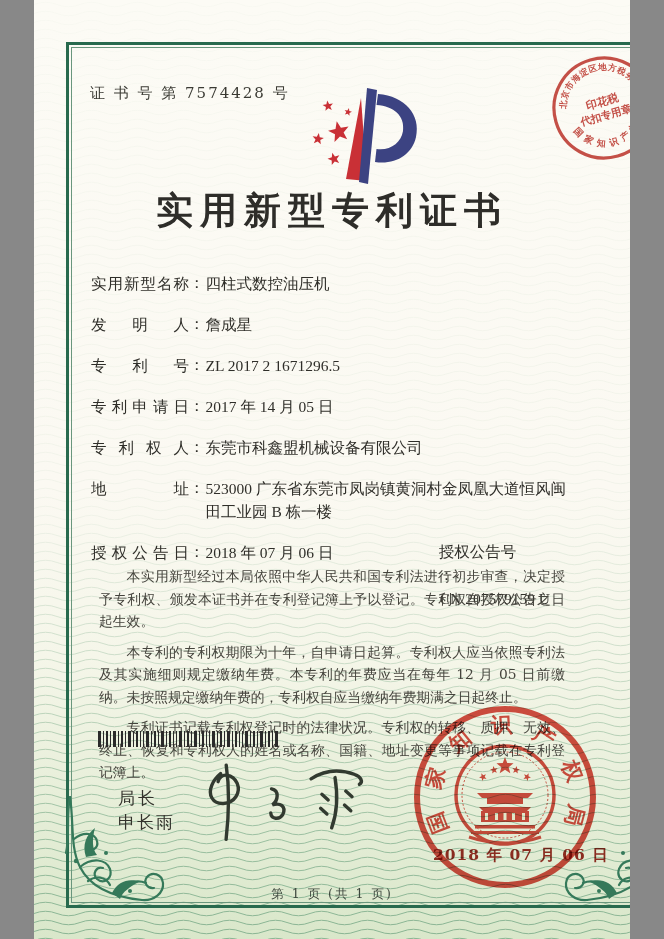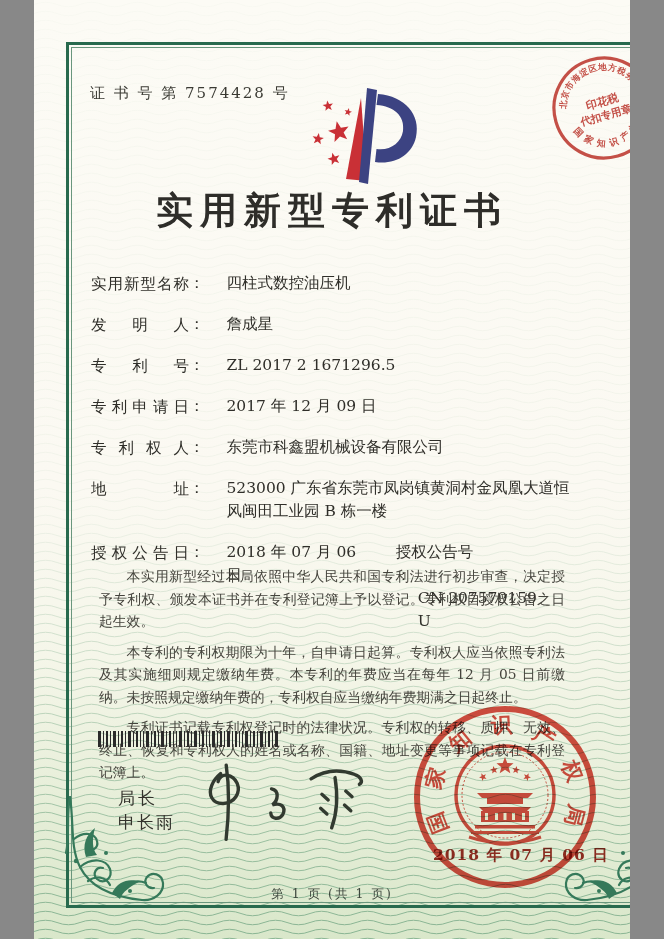--- a/index.html
+++ b/index.html
@@ -31,21 +31,21 @@
   .logo{position:absolute;left:270px;top:84px;z-index:2;}
   .title{
     position:absolute;left:0;right:0;top:186px;z-index:2;
     text-align:center;font-size:37px;font-weight:bold;color:#2e2d29;
     letter-spacing:7px;
   }
   .fields{position:absolute;left:57px;right:56px;top:272px;z-index:2;}
   .frow{display:flex;align-items:flex-start;margin-bottom:18px;font-size:15.5px;line-height:23px;color:#2f2e29;}
   .flabel{display:inline-block;width:98px;text-align:justify;text-align-last:justify;flex:none;font-family:Liberation Serif, serif;}
   .fcolon{flex:none;}
-  .fvalue{margin-left:22px;}
+  .fvalue{margin-left:1px;font-family:Liberation Serif, serif;}
   .addr-value{max-width:418px;}
   .grant-row{display:flex;justify-content:space-between;margin-bottom:0;gap:28px;}
   .grant-left,.grant-right{display:flex;font-size:15.5px;line-height:23px;color:#2f2e29;}
   .grant-right{margin-right:24px;flex-direction:column;}
   .paras{position:absolute;left:57px;right:57px;top:557px;z-index:2;}
   .paras p{
     margin:8px;font-size:13.8px;line-height:22.5px;color:#45443d;
     text-indent:2em;text-align:justify;
   }
   .barcode{position:absolute;left:64px;top:731px;z-index:2;}
@@ -162,21 +162,21 @@
       <span class="fvalue">詹成星</span>
     </div>
     <div class="frow">
       <span class="flabel">专利号</span>
         <span class="fcolon">：</span>
       <span class="fvalue">ZL 2017 2 1671296.5</span>
     </div>
     <div class="frow">
       <span class="flabel">专利申请日</span>
         <span class="fcolon">：</span>
-      <span class="fvalue">2017 年 12 月 09 日</span>
+      <span class="fvalue">2017 年 14 月 05 日</span>
     </div>
     <div class="frow">
       <span class="flabel">专利权人</span>
         <span class="fcolon">：</span>
       <span class="fvalue">东莞市科鑫盟机械设备有限公司</span>
     </div>
     <div class="frow">
       <span class="flabel">地址</span>
         <span class="fcolon">：</span>
       <span class="fvalue addr-value">523000 广东省东莞市凤岗镇黄洞村金凤凰大道恒风闽田工业园 B 栋一楼</span>

